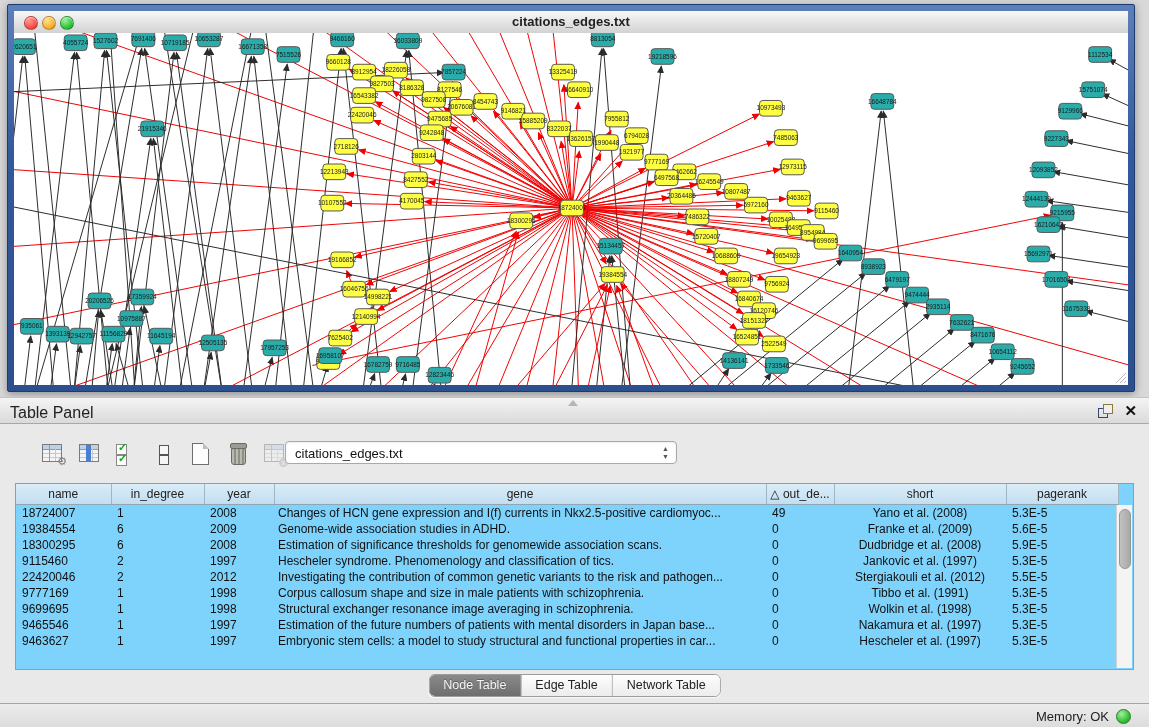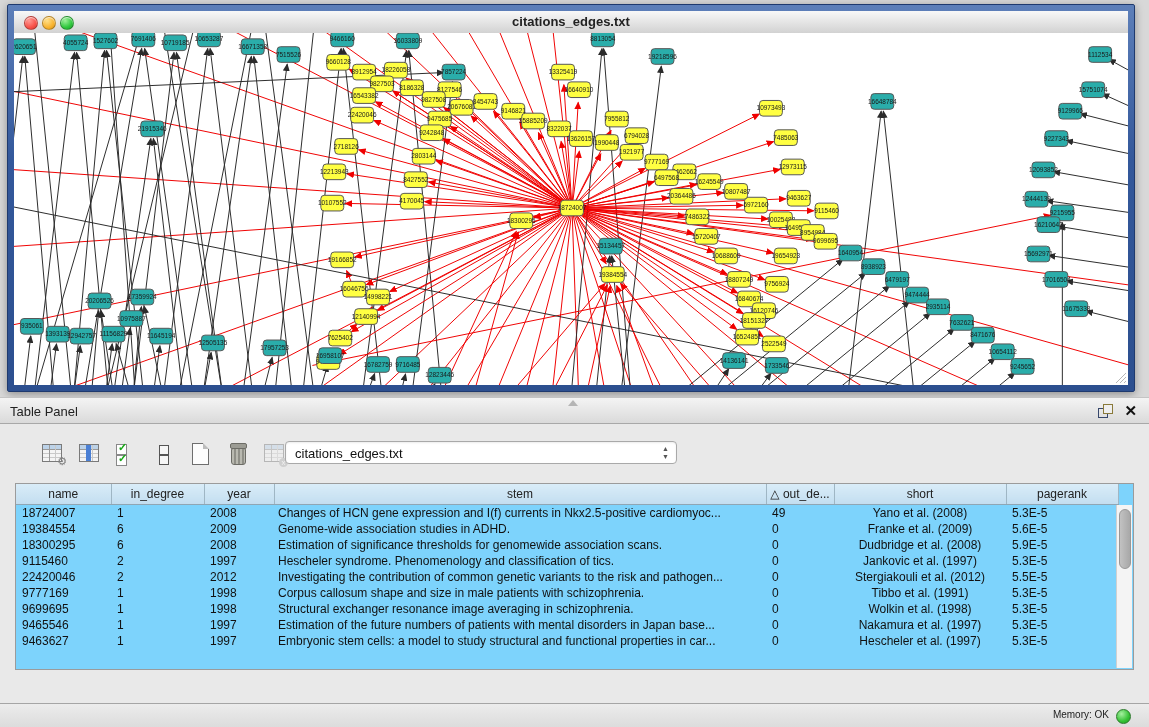--- a/index.html
+++ b/index.html
@@ -19,21 +19,21 @@
   #tl-close{left:10px;background:radial-gradient(circle at 35% 30%,#ff9a94,#f85149 60%,#d3372e);}
   #tl-min{left:28px;background:radial-gradient(circle at 35% 30%,#ffe08a,#f8b32f 60%,#d68f13);}
   #tl-zoom{left:46px;background:radial-gradient(circle at 35% 30%,#9ef09a,#2ec73c 60%,#1d9c2a);}
   #canvas{position:absolute;left:0;top:22px;right:0;bottom:0;background:#fff;overflow:hidden;}
   #graph-svg{width:100%;height:100%;display:block;}
   #resize-grip{position:absolute;right:1px;bottom:1px;width:14px;height:14px;opacity:.6;}
 
   
   #tp-header{position:absolute;left:0;top:397px;width:1149px;height:27px;
     background:linear-gradient(180deg,#f4f4f4,#dadada);border-bottom:1px solid #a8a8a8;border-top:1px solid #c4c4c4;box-sizing:border-box;}
-  #tp-title{position:absolute;left:10px;top:6px;font-size:13px;color:#222;}
+  #tp-title{position:absolute;left:10px;top:6px;font-size:16px;color:#222;}
   #tp-notch{position:absolute;left:568px;top:2px;width:0;height:0;border-left:5px solid transparent;border-right:5px solid transparent;border-bottom:6px solid #b5b5b5;}
   #tp-float{position:absolute;right:36px;top:6px;width:15px;height:15px;}
   #tp-float .sq1{position:absolute;left:0;top:4px;width:8px;height:8px;border:1.5px solid #37476b;background:transparent;}
   #tp-float .sq2{position:absolute;left:5px;top:0;width:8px;height:8px;border:1.5px solid #8a7a3a;background:#efefef;}
   #tp-close{position:absolute;right:12px;top:4px;font-size:15px;font-weight:bold;color:#111;line-height:18px;}
 
   #panel-body{position:absolute;left:0;top:424px;width:1149px;height:279px;background:#e9e9e9;}
 
   
   #tp-toolbar{position:absolute;left:40px;top:14px;height:32px;display:flex;align-items:center;gap:11px;}
@@ -74,21 +74,21 @@
 
   
   #tabs{position:absolute;left:50%;transform:translateX(-50%);top:250px;height:21px;display:flex;
     border:1px solid #9c9c9c;border-radius:6px;overflow:hidden;background:#fff;box-shadow:0 1px 1px rgba(255,255,255,.8);}
   .tab{padding:0 14px;font-size:12.5px;line-height:20px;color:#222;background:linear-gradient(180deg,#fdfdfd,#ececec);border-right:1px solid #a8a8a8;}
   .tab:last-child{border-right:none;}
   .tab.selected{background:linear-gradient(180deg,#8a8a8a,#6e6e6e);color:#f4f4f4;text-shadow:0 -1px 0 rgba(0,0,0,.3);}
 
   
   #footer{position:absolute;left:0;top:703px;width:1149px;height:24px;background:linear-gradient(180deg,#ececec,#dcdcdc);border-top:1px solid #a5a5a5;box-sizing:border-box;}
-  #mem-label{position:absolute;right:40px;top:5px;font-size:10px;color:#222;}
+  #mem-label{position:absolute;right:40px;top:5px;font-size:13px;color:#222;}
   #mem-dot{position:absolute;right:18px;top:5px;width:13px;height:13px;border-radius:50%;border:1px solid #2a7a2a;
     background:radial-gradient(circle at 35% 30%,#a5f0a0,#35c135 60%,#1f9a22);}
 </style>
 </head>
 <body>
 
 <div id="page">
 
   <div id="net-window">
     <div id="net-inner">
@@ -827,21 +827,21 @@
           <col style="width:492px">
             <col style="width:68px">
             <col style="width:172px">
             <col style="width:112px">
         </colgroup>
         <thead>
             <tr id="thead-row">
               <th>name</th>
               <th>in_degree</th>
               <th>year</th>
-              <th>stem</th>
+              <th>gene</th>
               <th>△ out_de...</th>
               <th>short</th>
               <th>pagerank</th>
             </tr>
           </thead>
         <tbody id="tbody">
             <tr>
               <td class="num">18724007</td>
               <td class="num">1</td>
               <td class="num">2008</td>
@@ -922,20 +922,25 @@
               <td class="c-short">Hescheler et al. (1997)</td>
               <td class="num">5.3E-5</td>
             </tr>
           </tbody>
       </table>
       <div id="vscroll">
         <div id="vthumb"></div>
       </div>
     </div>
 
+    <div id="tabs">
+        <div class="tab selected">Node Table</div>
+        <div class="tab">Edge Table</div>
+        <div class="tab">Network Table</div>
+      </div>
   </div>
 
   <div id="footer">
     <span id="mem-label">Memory: OK</span>
     <span id="mem-dot"></span>
   </div>
 
 </div>
 
 </body></html>

